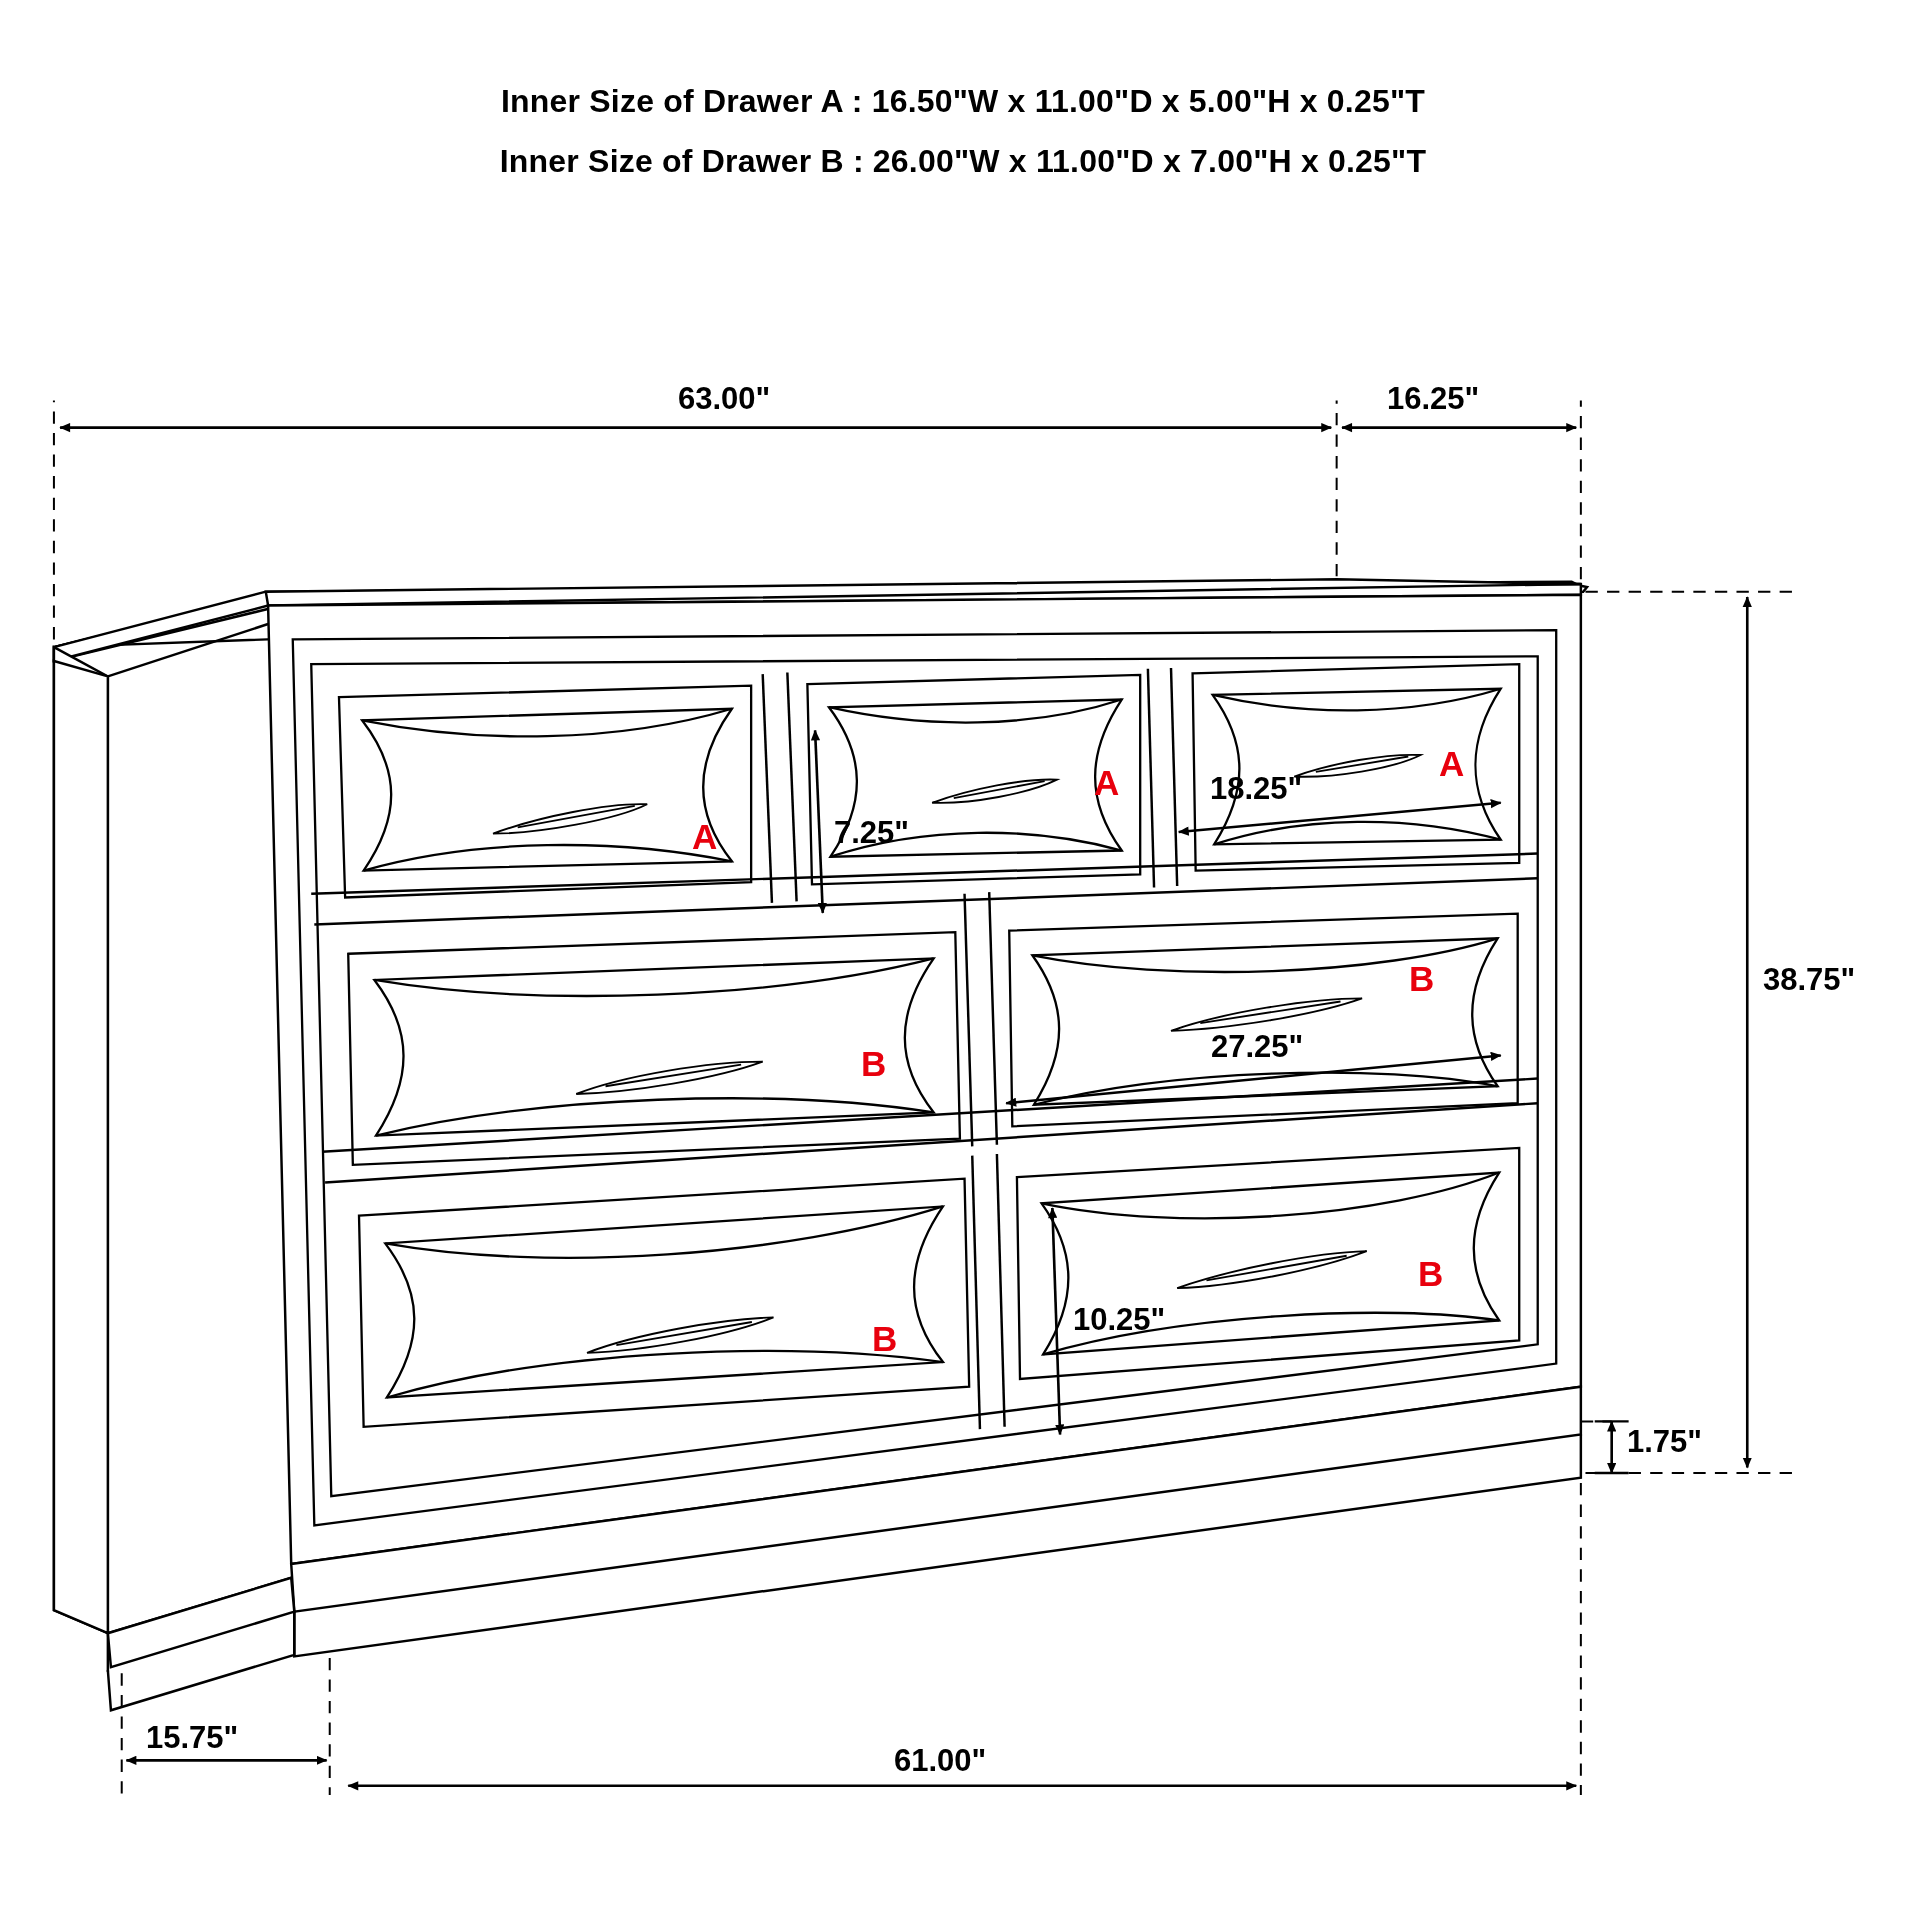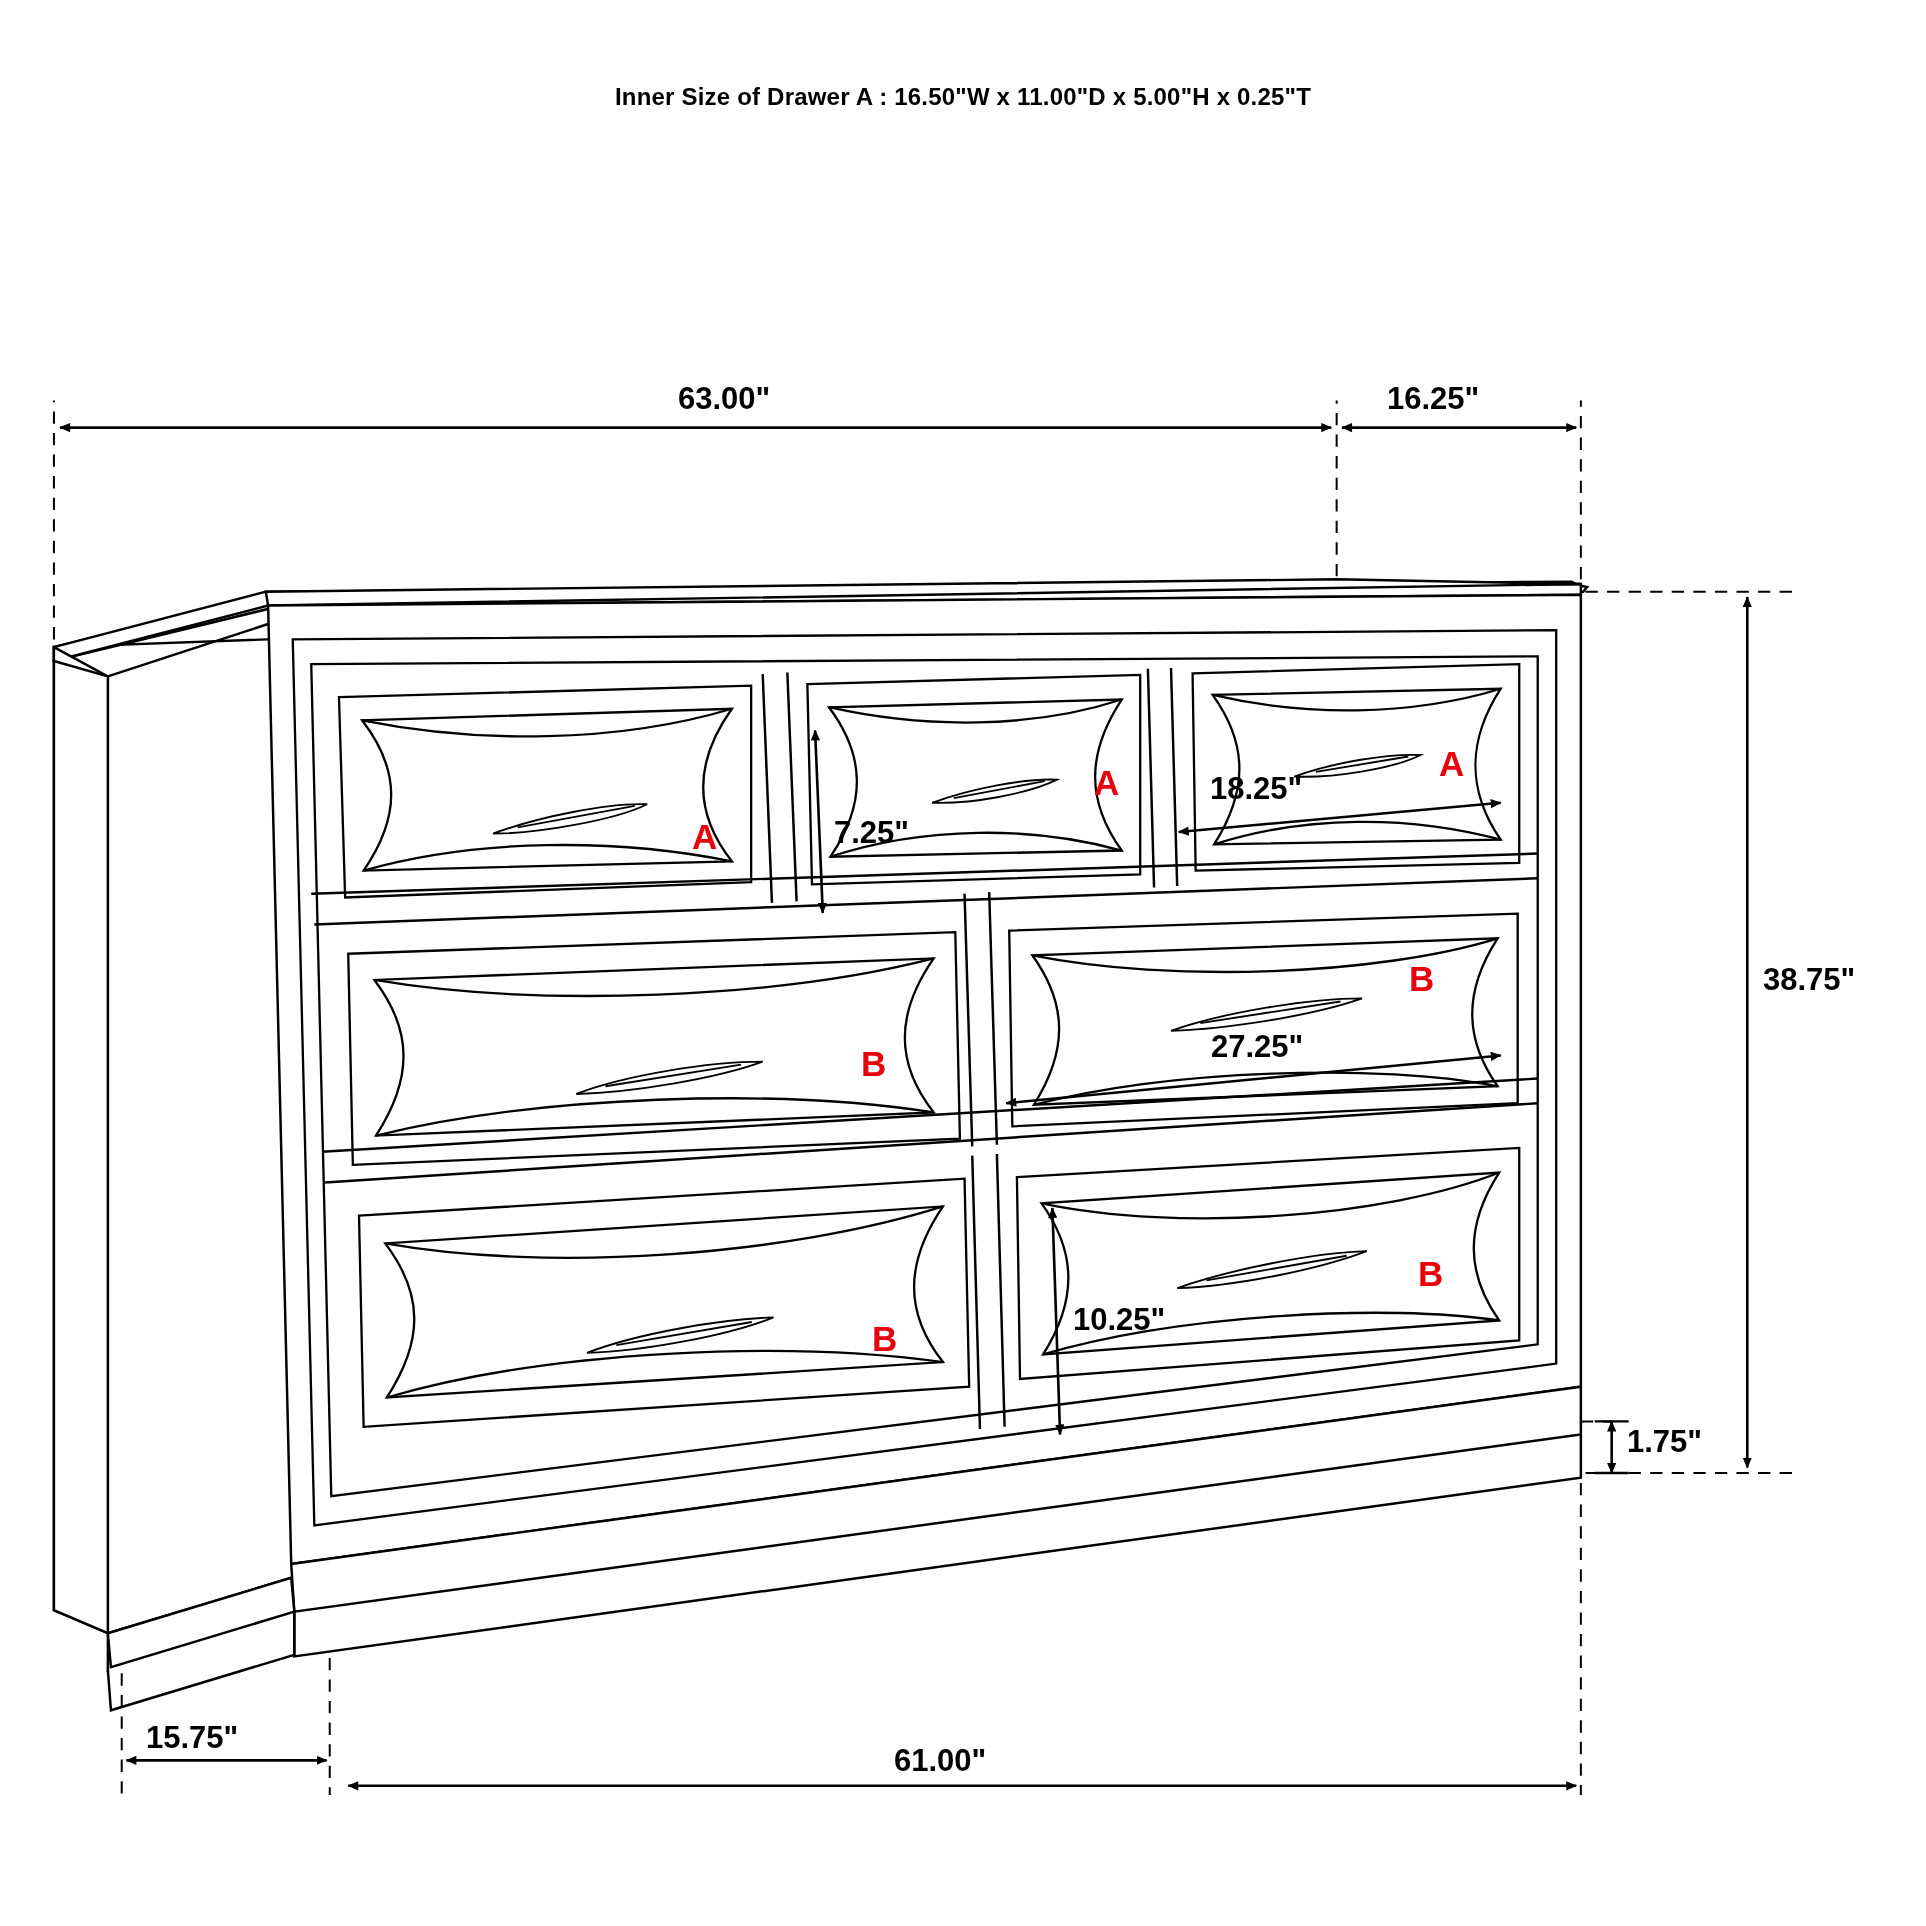--- a/index.html
+++ b/index.html
@@ -19,21 +19,21 @@
     left: 0; top: 0;
     width: 1926px;
     height: 1926px;
   }
   .hdr {
     position: absolute;
     left: 0;
     width: 1926px;
     text-align: center;
     font-weight: bold;
-    font-size: 24px;
+    font-size: 32px;
     color: #000;
     letter-spacing: 0.2px;
     white-space: nowrap;
   }
   #hdr1 { top: 83px; }
   #hdr2 { top: 143px; }
 
   .dim-label {
     position: absolute;
     font-weight: bold;
@@ -55,20 +55,21 @@
   .dimline { stroke: #000; stroke-width: 3.4; fill: none; }
   .fillw { fill: #ffffff; stroke: #000; stroke-width: 3.2; }
   .nofill { fill: none; stroke: #000; stroke-width: 3.0; }
 </style>
 </head>
 <body>
 
 <div id="stage">
 
   <div class="hdr" id="hdr1">Inner Size of Drawer A : 16.50"W x 11.00"D x 5.00"H x 0.25"T</div>
+  <div class="hdr" id="hdr2">Inner Size of Drawer B : 26.00"W x 11.00"D x 7.00"H x 0.25"T</div>
 
   <svg width="1926" height="1926" viewBox="0 0 2500 2500">
 
     <path class="fillw" d="M 70,840 L 355,770 L 2040,755 L 2050,760 L 2060,762 L 2055,768 Z"></path>
     <path class="fillw" d="M 70,840 L 355,770 L 1730,755 L 2050,760 L 2050,775 L 1732,772 L 358,788 L 70,858 Z"></path>
 
     <path class="fillw" d="M 70,840 L 345,768 L 2052,758 L 2052,772 L 348,786 L 70,858 Z"></path>
     <path class="fillw" d="M 345,768 L 1735,752 L 2052,758 L 348,786 Z"></path>
 
     <path class="fillw" d="M 70,840 L 70,2090 L 140,2120 L 140,878 Z"></path>

